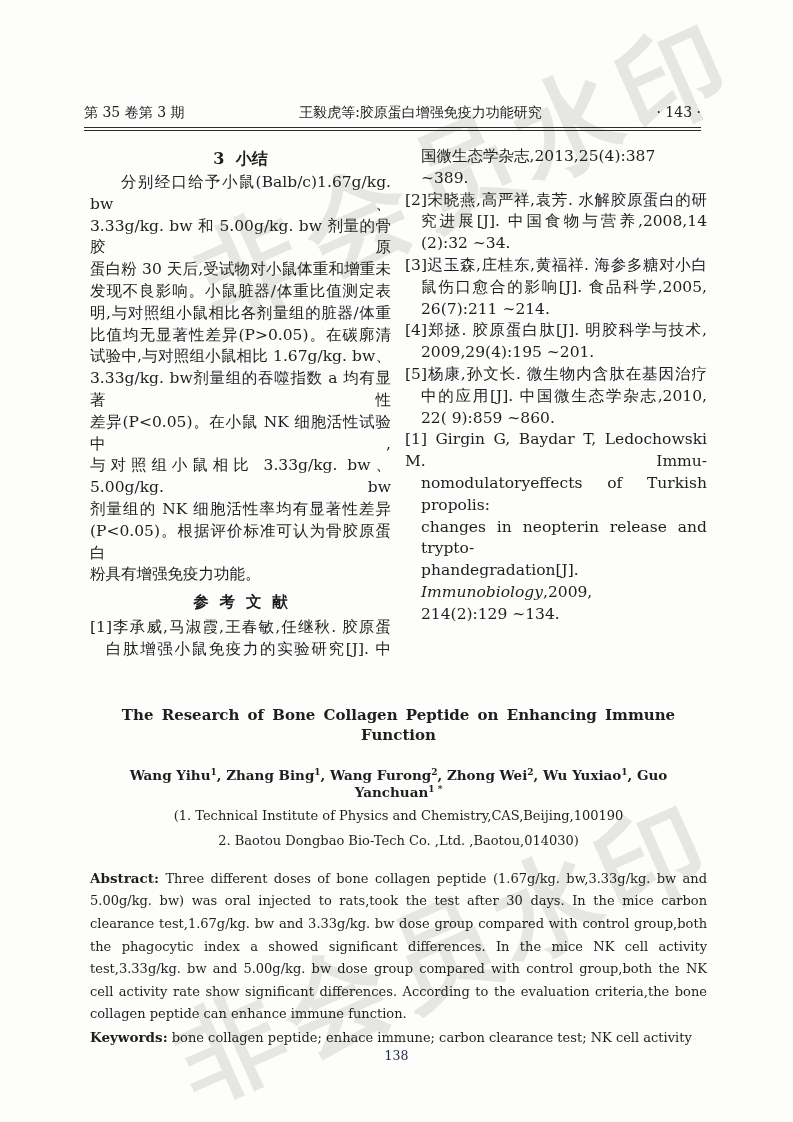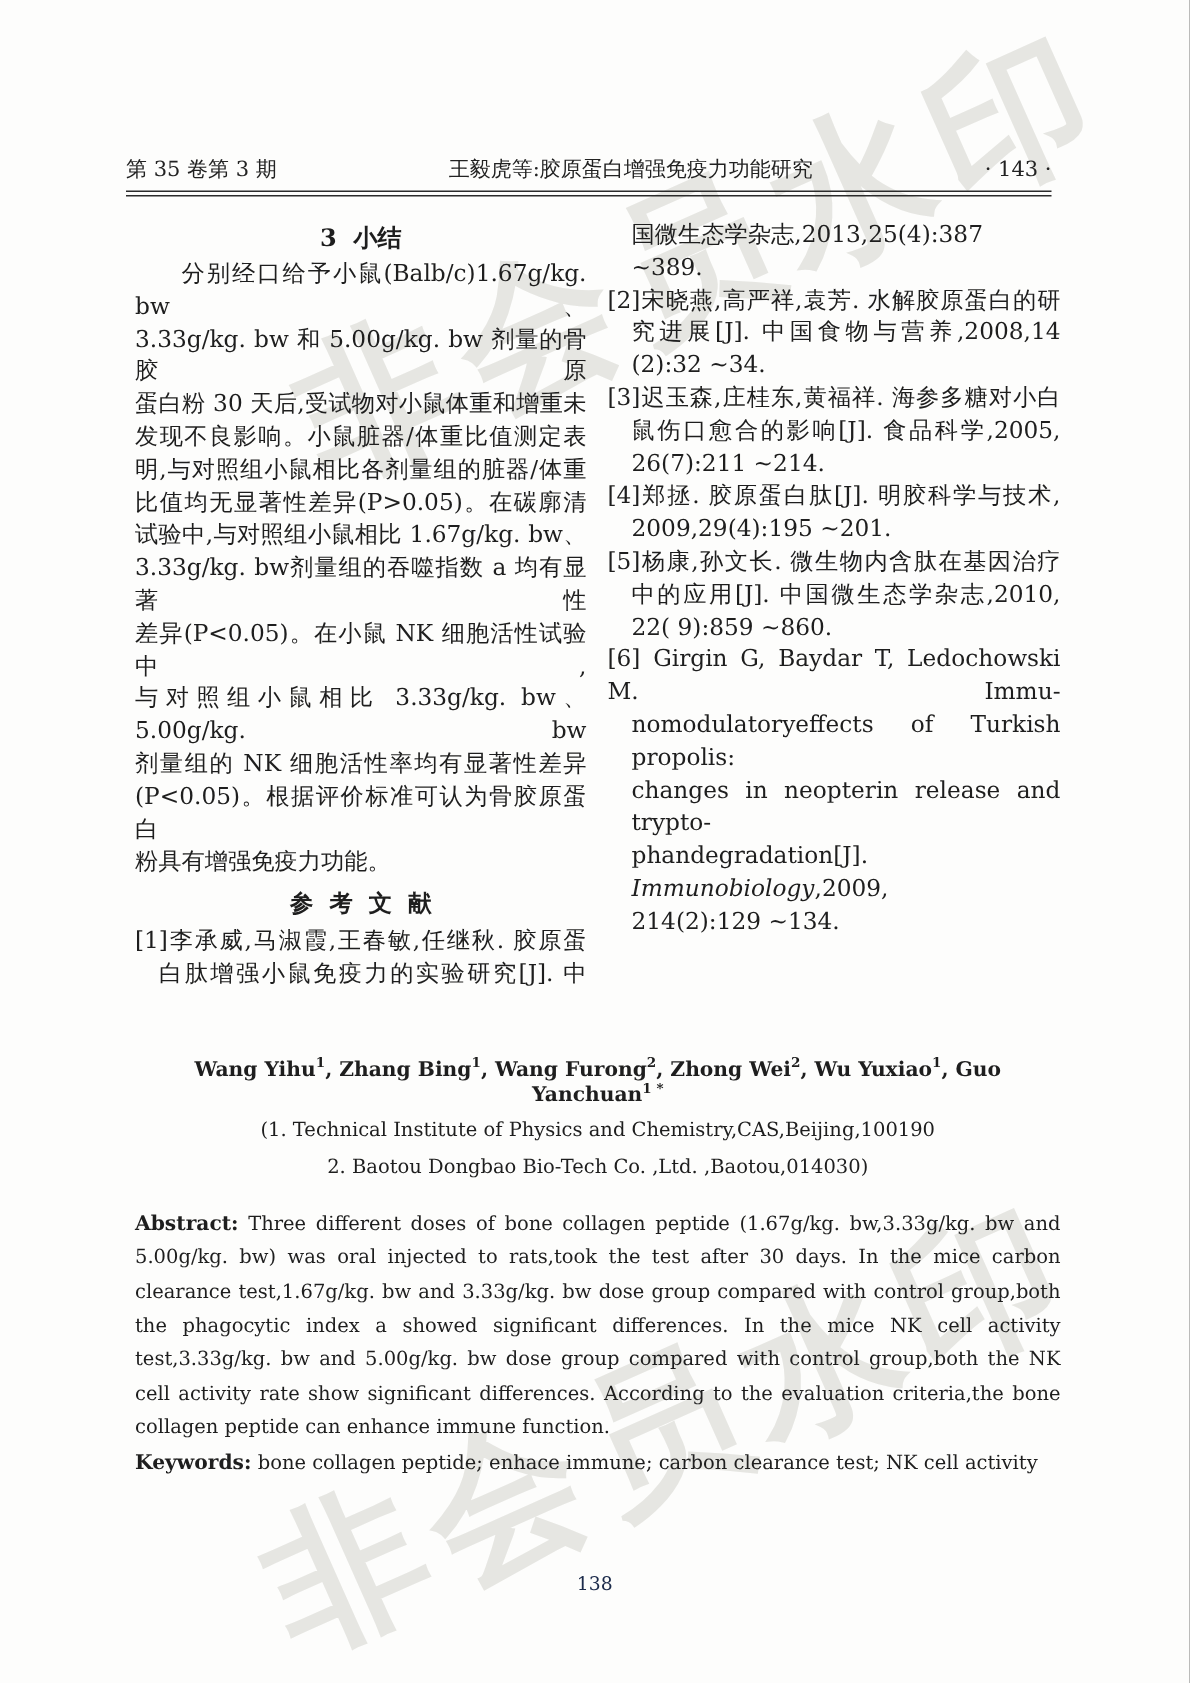--- a/index.html
+++ b/index.html
@@ -102,29 +102,30 @@
           <div class="line jlast hang">究进展[J]. 中国食物与营养,2008,14</div>
           <div class="line hang">(2):32 ~34.</div>
           <div class="line jlast">[3]迟玉森,庄桂东,黄福祥. 海参多糖对小白</div>
           <div class="line jlast hang">鼠伤口愈合的影响[J]. 食品科学,2005,</div>
           <div class="line hang">26(7):211 ~214.</div>
           <div class="line jlast">[4]郑拯. 胶原蛋白肽[J]. 明胶科学与技术,</div>
           <div class="line hang">2009,29(4):195 ~201.</div>
           <div class="line jlast">[5]杨康,孙文长. 微生物内含肽在基因治疗</div>
           <div class="line jlast hang">中的应用[J]. 中国微生态学杂志,2010,</div>
           <div class="line hang">22( 9):859 ~860.</div>
-          <div class="line jlast">[6] Girgin G, Baydar T, Ledochowski M. Immu-</div>
+          <div class="line jlast">[1] Girgin G, Baydar T, Ledochowski M. Immu-</div>
           <div class="line jlast hang">nomodulatoryeffects of Turkish propolis:</div>
           <div class="line jlast hang">changes in neopterin release and trypto-</div>
           <div class="line jlast hang"><span>phandegradation[J]. </span><span class="it">Immunobiology</span><span>,2009,</span></div>
           <div class="line hang">214(2):129 ~134.</div>
         </div>
       </div>
 
       <div class="eng">
+        <div class="eng-title">The Research of Bone Collagen Peptide on Enhancing Immune Function</div>
         <div class="eng-authors">
           <span><span>Wang Yihu</span><sup>1</sup><span>,  </span></span><span><span>Zhang Bing</span><sup>1</sup><span>,  </span></span><span><span>Wang Furong</span><sup>2</sup><span>,  </span></span><span><span>Zhong Wei</span><sup>2</sup><span>,  </span></span><span><span>Wu Yuxiao</span><sup>1</sup><span>,  </span></span><span><span>Guo Yanchuan</span><sup>1 *</sup><span></span></span>
         </div>
         <div class="eng-affil">(1. Technical Institute of Physics and Chemistry,CAS,Beijing,100190</div>
         <div class="eng-affil">2. Baotou Dongbao Bio-Tech Co. ,Ltd. ,Baotou,014030)</div>
         <div class="abstract"><b>Abstract:</b><span> Three different doses of bone collagen peptide (1.67g/kg. bw,3.33g/kg. bw and 5.00g/kg. bw) was oral injected to rats,took the test after 30 days. In the mice carbon clearance test,1.67g/kg. bw and 3.33g/kg. bw dose group compared with control group,both the phagocytic index a showed significant differences. In the mice NK cell activity test,3.33g/kg. bw and 5.00g/kg. bw dose group compared with control group,both the NK cell activity rate show significant differences. According to the evaluation criteria,the bone collagen peptide can enhance immune function.</span></div>
         <div class="keywords"><b>Keywords:</b><span> bone collagen peptide; enhace immune; carbon clearance test; NK cell activity</span></div>
       </div>
     </div>
 

